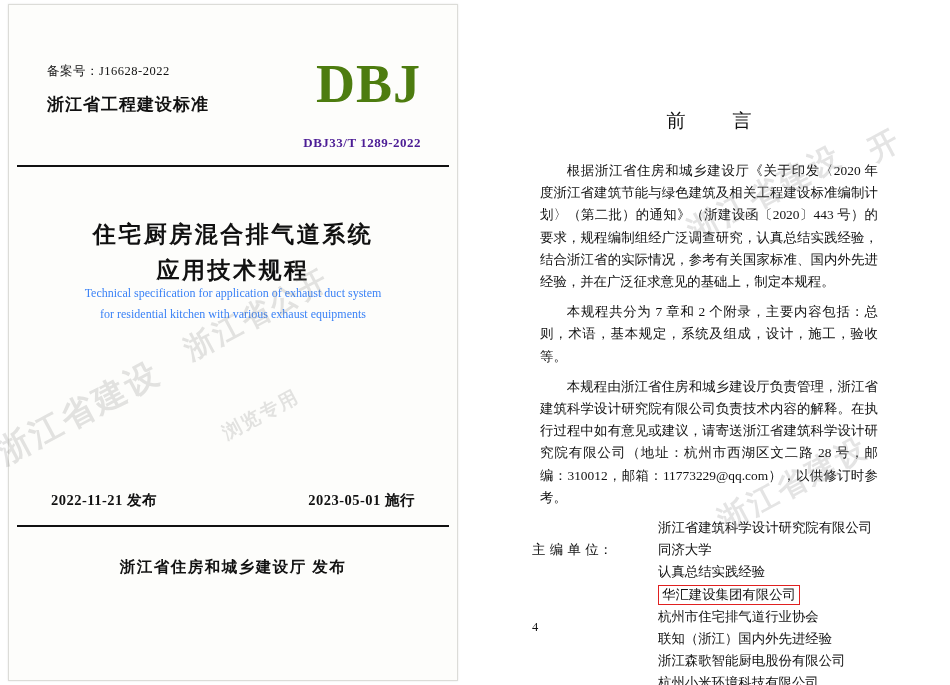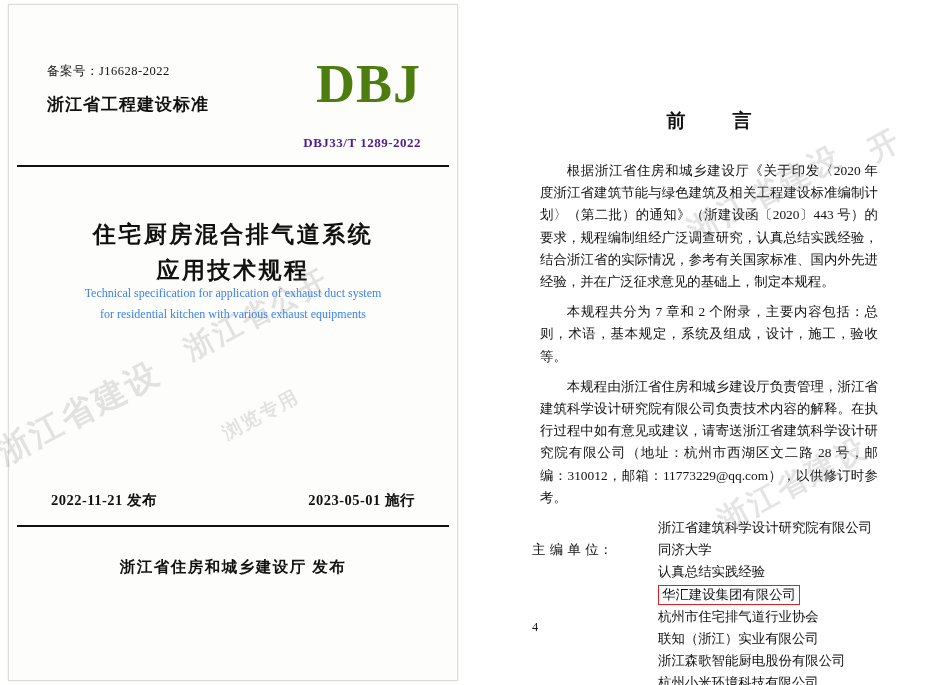--- a/index.html
+++ b/index.html
@@ -140,21 +140,21 @@
     height: 685px;
     background: #ffffff;
     overflow: hidden;
   }
   .preface-title {
     position: absolute;
     left: 0; right: 0;
     top: 108px;
     text-align: center;
     font-size: 19px;
-    font-weight: bold;
+    font-weight: normal;
     letter-spacing: 14px;
     text-indent: 14px;
     color: #111;
   }
   .preface-body {
     position: absolute;
     left: 62px;
     right: 62px;
     top: 152px;
     font-size: 13.4px;
@@ -320,21 +320,21 @@
         </div>
 
         <div class="unit-row">
           <div class="unit-label">参 编 单 位：</div>
           <div class="unit-value">
             <span class="boxed-wrap">认真总结实践经验</span>
             <span class="boxed-wrap">
               <span class="unit-value boxed">华汇建设集团有限公司</span>
             </span>
             <span class="boxed-wrap">杭州市住宅排气道行业协会</span>
-            <span class="boxed-wrap">联知（浙江）实业有限公司</span>
+            <span class="boxed-wrap">联知（浙江）国内外先进经验</span>
             <span class="boxed-wrap">浙江森歌智能厨电股份有限公司</span>
             <span class="boxed-wrap">杭州小米环境科技有限公司</span>
             <span class="boxed-wrap">三方建设集团有限公司</span>
           </div>
         </div>
 
       </div>
     </div>
 
     <div class="page-number">4</div>

